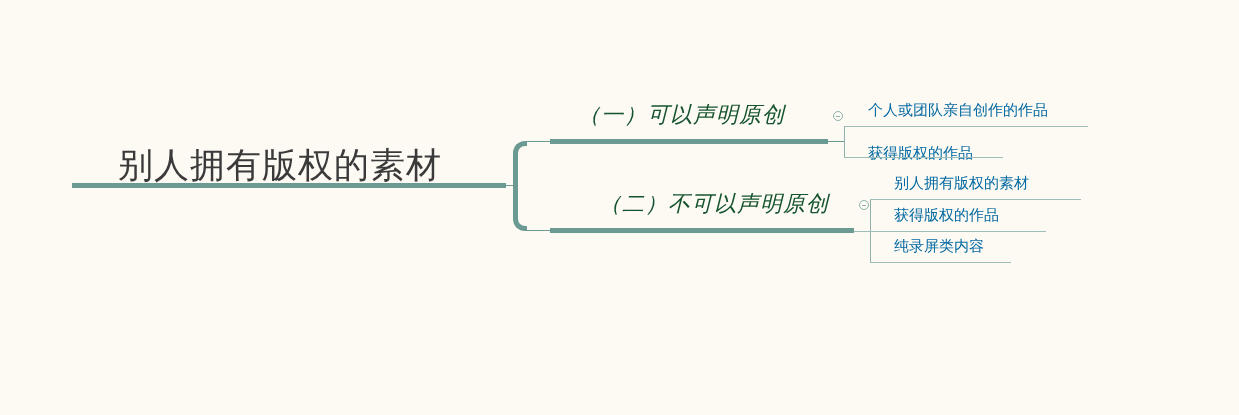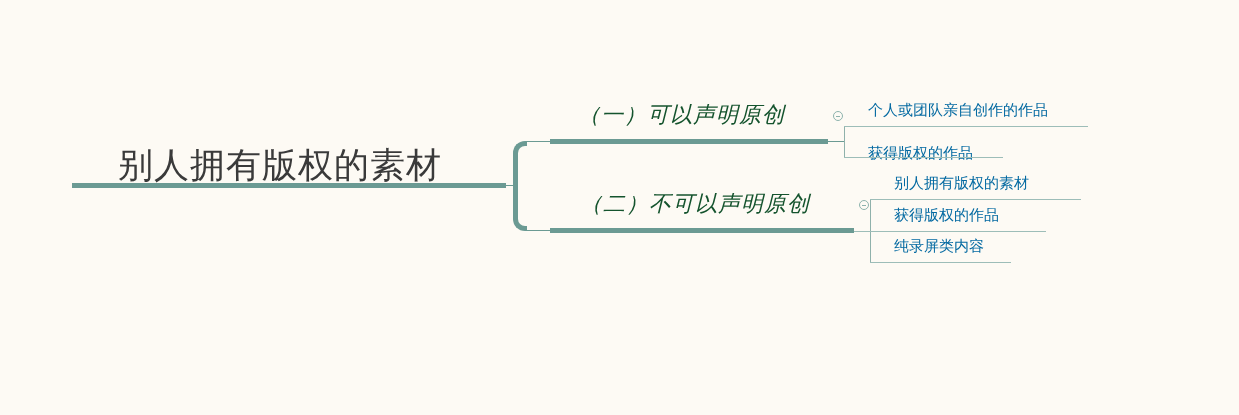--- a/index.html
+++ b/index.html
@@ -36,21 +36,21 @@
   <div class="abs branch-line" style="left:550px; top:139px; width:278px;"></div>
   <div class="abs thin" style="left:828px; top:141px; width:16px; height:1px;"></div>
   <div class="abs collapse" style="left:833px; top:111px;"></div>
   <div class="abs vline" style="left:844px; top:126px; height:32px;"></div>
 
   <div class="abs leaf" style="left:868px; top:101px;">个人或团队亲自创作的作品</div>
   <div class="abs leaf-line" style="left:844px; top:126px; width:244px;"></div>
   <div class="abs leaf" style="left:868px; top:132px;margin-top:12px;">获得版权的作品</div>
   <div class="abs leaf-line" style="left:844px; top:157px; width:159px;"></div>
 
-  <div class="abs branch-title" style="left:580px; top:189px;">（二）不可以声明原创</div>
+  <div class="abs branch-title" style="left:599px; top:189px;">（二）不可以声明原创</div>
   <div class="abs branch-line" style="left:550px; top:228px; width:304px;"></div>
   <div class="abs collapse" style="left:859px; top:200px;"></div>
   <div class="abs vline" style="left:870px; top:199px; height:63px;"></div>
 
   <div class="abs leaf" style="left:894px; top:174px;">别人拥有版权的素材</div>
   <div class="abs leaf-line" style="left:870px; top:199px; width:211px;"></div>
   <div class="abs leaf" style="left:894px; top:206px;">获得版权的作品</div>
   <div class="abs leaf-line" style="left:854px; top:231px; width:192px;"></div>
   <div class="abs leaf" style="left:894px; top:237px;font-family:Liberation Mono, monospace;">纯录屏类内容</div>
   <div class="abs leaf-line" style="left:870px; top:262px; width:141px;"></div>

